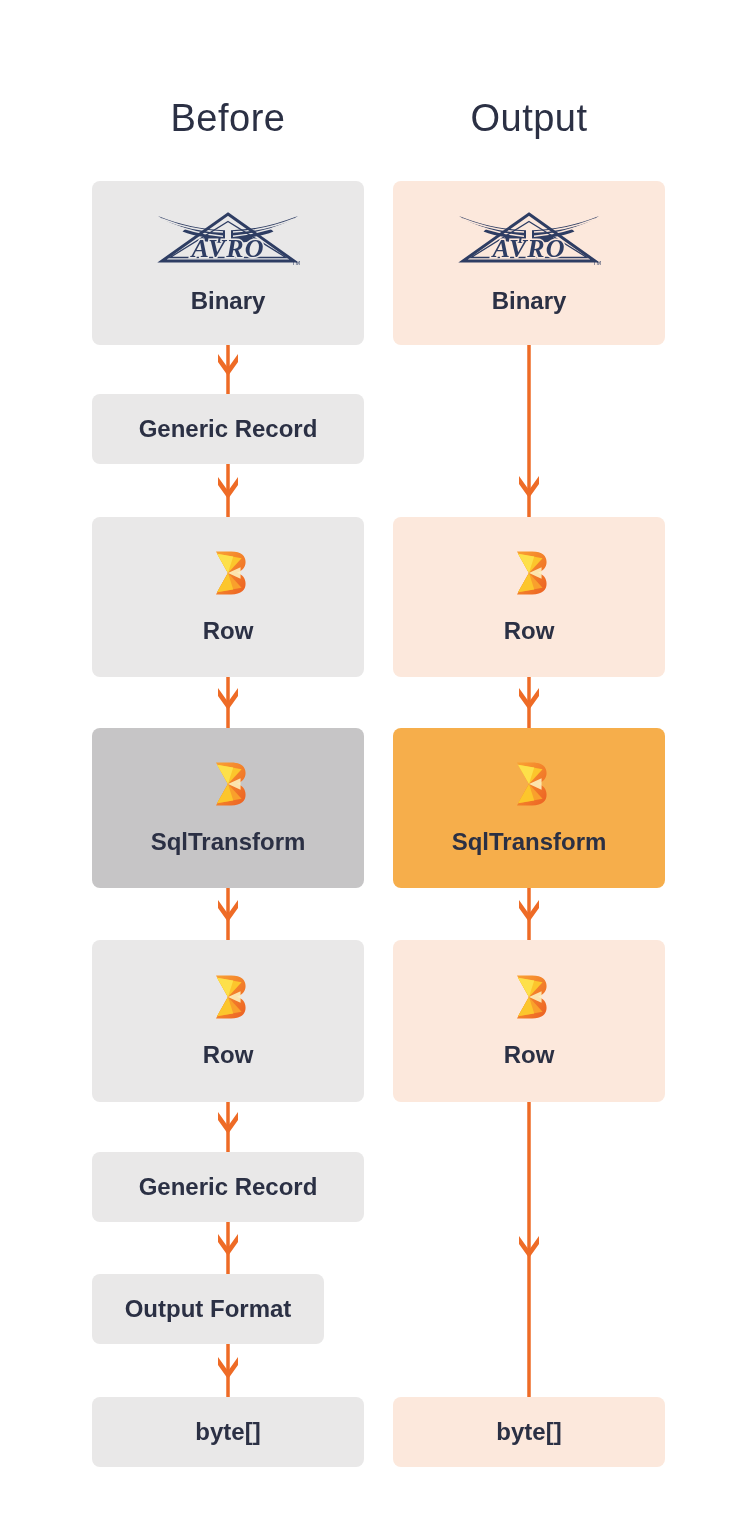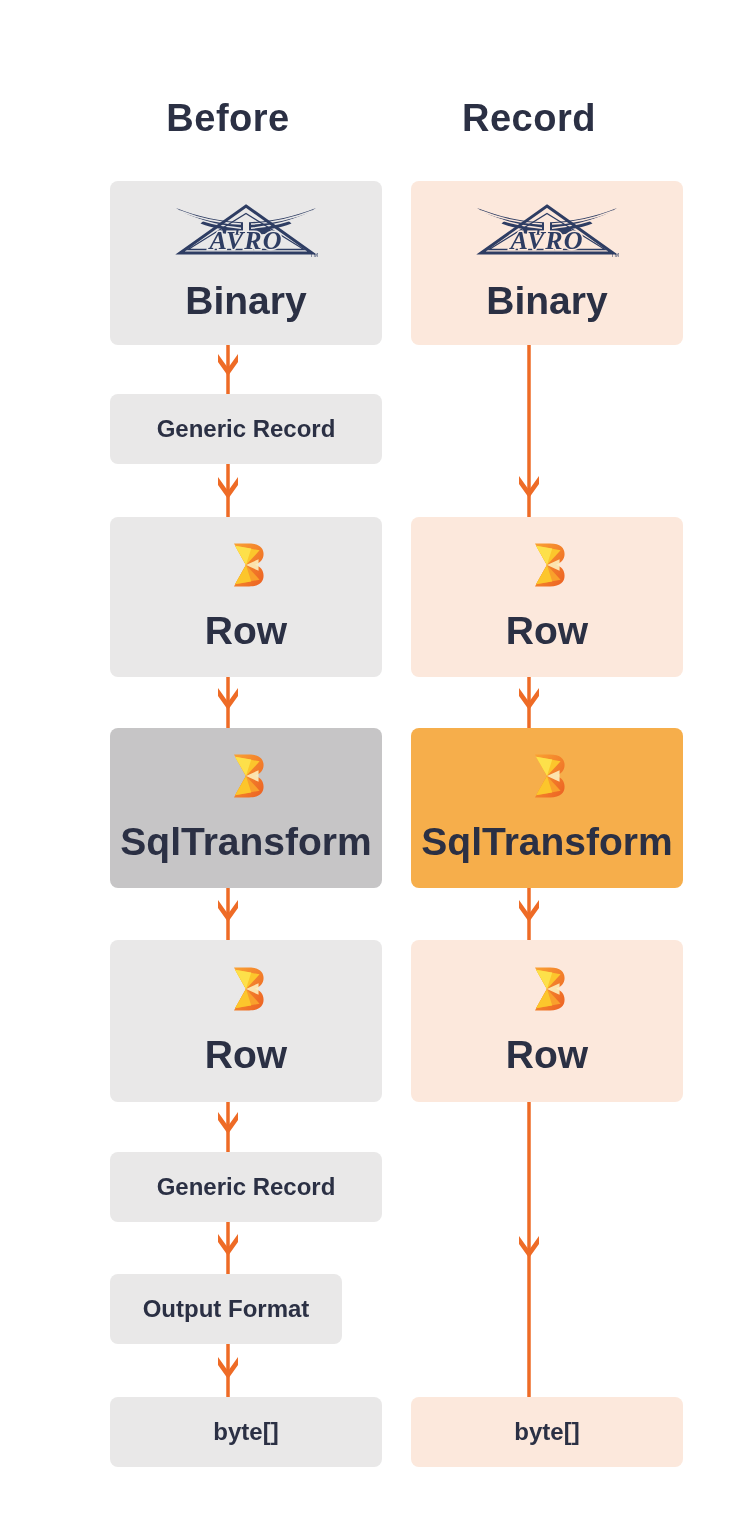--- a/index.html
+++ b/index.html
@@ -8,52 +8,51 @@
     width:756px;height:1540px;
     background:var(--page-bg,#ffffff);
     font-family:"Liberation Sans","DejaVu Sans",sans-serif;
     overflow:hidden;
   }
   .col-title{
     position:absolute;
     top:97px;
     text-align:center;
     font-size:38px;
-    font-weight:700;
+    font-weight:400;
     color:var(--navy,#2b3044);
     letter-spacing:0.5px;
   }
   .box{
     position:absolute;
     border-radius:8px;
     display:flex;
     flex-direction:column;
     align-items:center;
     justify-content:center;
     gap:22px;
     box-sizing:border-box;
-    margin-left:18px;
   }
   .box .label{
     font-weight:700;
     color:var(--navy,#2b3044);
     font-size:24px;
     line-height:1.1;
     text-align:center;
   }
-  .box.logo-box .label{font-size:39px;}
+  .box.logo-box .label{font-size:24px;}
   .box .logo{display:flex;align-items:center;justify-content:center;}
   .arrow{position:absolute;}
 </style>
 </head>
 <body>
 
 <div id="stage">
   <div class="col-title" id="title-before" style="left: 92px; width: 272px;">Before</div>
-  <div class="col-title" id="title-after" style="left: 393px; width: 272px;">Record</div>
+  <div class="col-title" id="title-after" style="left: 393px; width: 272px;">Output</div>
 
 <div class="box logo-box" style="left: 92px; top: 181px; width: 272px; height: 164px; background: rgb(233, 232, 232);">
       <div class="logo">
         <svg viewBox="0 0 146 54" width="146" height="54" xmlns="http://www.w3.org/2000/svg">
     <g fill="#2e3d63">
       <path d="M3,4 C26,13 47,17.5 70,18.2 L70,31 C60.5,31 52.5,30 45.5,28.5 L49,25 C40.5,24 33.5,22 27.5,19.5 L31,16.5 C21.5,14 11.5,9.5 3,4 Z"></path>
       <path d="M3,4 C26,13 47,17.5 70,18.2 L70,31 C60.5,31 52.5,30 45.5,28.5 L49,25 C40.5,24 33.5,22 27.5,19.5 L31,16.5 C21.5,14 11.5,9.5 3,4 Z" transform="translate(146,0) scale(-1,1)"></path>
     </g>
     <g stroke="#e9e8e8" stroke-width="1.4" fill="none">
       <path d="M7,7 C28,15.2 48,19.3 68,20"></path>

